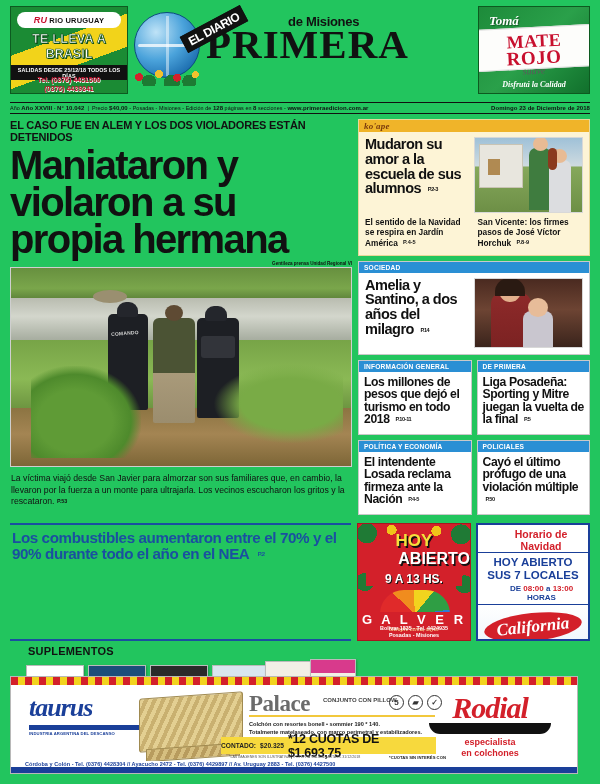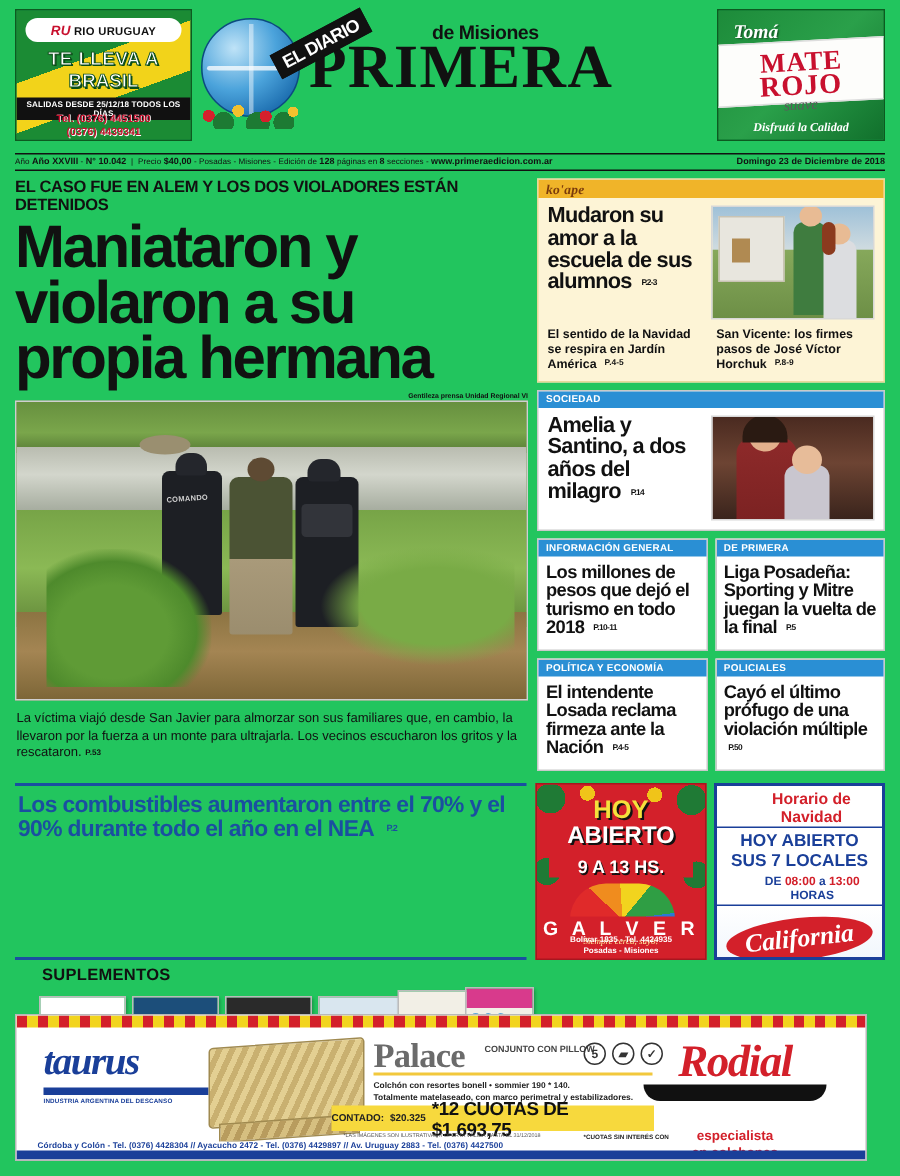--- a/index.html
+++ b/index.html
@@ -238,21 +238,21 @@
   .gv-holly { position:absolute; inset: 0;
     background:
       radial-gradient(circle at 8% 8%, #1f7a35 0 10px, transparent 10px),
       radial-gradient(circle at 92% 9%, #1f7a35 0 10px, transparent 10px),
       radial-gradient(circle at 6% 50%, #1f7a35 0 9px, transparent 9px),
       radial-gradient(circle at 95% 52%, #1f7a35 0 9px, transparent 9px),
       radial-gradient(circle at 30% 5%, #f0c419 0 5px, transparent 5px),
       radial-gradient(circle at 70% 6%, #f0c419 0 5px, transparent 5px);}
   .gv-hoy { position:absolute; top: 7px; left:0; right:0; text-align:center; color:#f5e03c;
     font-size: 17px; font-weight: 900; text-shadow: 1.5px 1.5px 0 #111;}
-  .gv-abierto { position:absolute; top: 26px; left:0; right:0; text-align:center; color:#fff;
+  .gv-abierto { position:absolute; top: 26px; left:0; right:0; text-align:right; color:#fff;
     font-size: 16px; font-weight: 900; text-shadow: 1.5px 1.5px 0 #111;}
   .gv-hrs { position:absolute; top: 48px; left: 8px; right: 8px; text-align:center; color:#fff;
     background:#d3202a; font-size: 12px; font-weight: 900; text-shadow: 1px 1px 0 #111;}
   .gv-rainbow { position:absolute; top: 66px; left: 22px; width: 70px; height: 24px;
     border-radius: 35px 35px 0 0;
     background: conic-gradient(from 270deg at 50% 100%, #e02a2a 0 12%, #f08c1e 12% 24%, #f2d41e 24% 36%, #2f9e44 36% 48%, #2a7ad4 48% 60%, #7a3fbf 60% 72%, transparent 72%);}
   .gv-name { position:absolute; top: 88px; left:0; right:0; text-align:center; color:#fff;
     font-size: 13px; font-weight: 900; letter-spacing: 3px; background: #d3202a;}
   .gv-slogan { position:absolute; top: 102px; left:0; right:0; text-align:center; color:#fdf2a0;
     font-family:"Liberation Serif",serif; font-style: italic; font-size: 6px;}
@@ -322,21 +322,21 @@
   .ba-contado { font-size: 6.6px; font-weight: bold; color:#222; margin-right: 4px;}
   .ba-cuotas { font-size: 12.5px; font-weight: 900; color:#111; letter-spacing:-.3px;}
   .ba-legal { position:absolute; left: 218px; top: 78px; font-size: 3.6px; color:#555;}
   .ba-sin { position:absolute; left: 378px; top: 78px; font-size: 4.2px; font-weight:bold; color:#222;}
   .ba-addr { position:absolute; left: 14px; bottom: 6px; right: 180px; background:#fff;
     font-size: 5.5px; font-weight:900; color:#1a3f99; letter-spacing:.05px;}
   .ba-rodial { position:absolute; right: 12px; top: 14px; width: 150px; text-align:center;}
   .ba-rodial-name { font-family:"Liberation Serif",serif; font-style:italic; font-weight:900;
     font-size: 30px; color:#d3202a; letter-spacing:-1px;}
   .ba-rodial-swoosh { height: 11px; margin: -2px 14px 0 14px; background:#111; border-radius: 0 0 40px 40px;}
-  .ba-rodial-sub { font-size: 9px; font-weight: 900; color:#d3202a; line-height: 11px; padding-top: 18px; text-align: center;}
+  .ba-rodial-sub { font-size: 9px; font-weight: 900; color:#d3202a; line-height: 11px; padding-top: 3px; text-align: center;}
 </style>
 </head>
 <body>
 
 <div class="page">
 
   <div class="masthead">
 
     <div class="ad-riouruguay">
       <div class="ru-logo">

